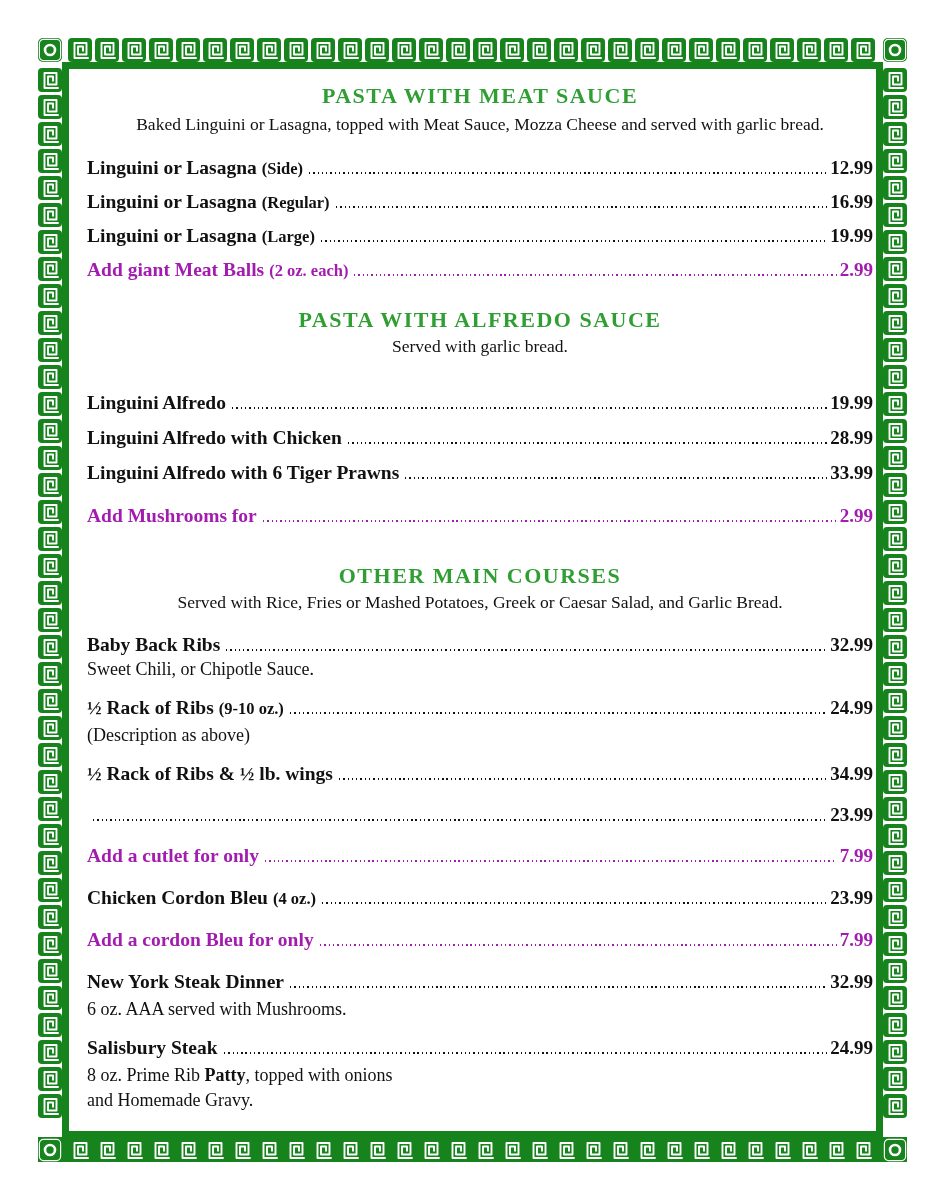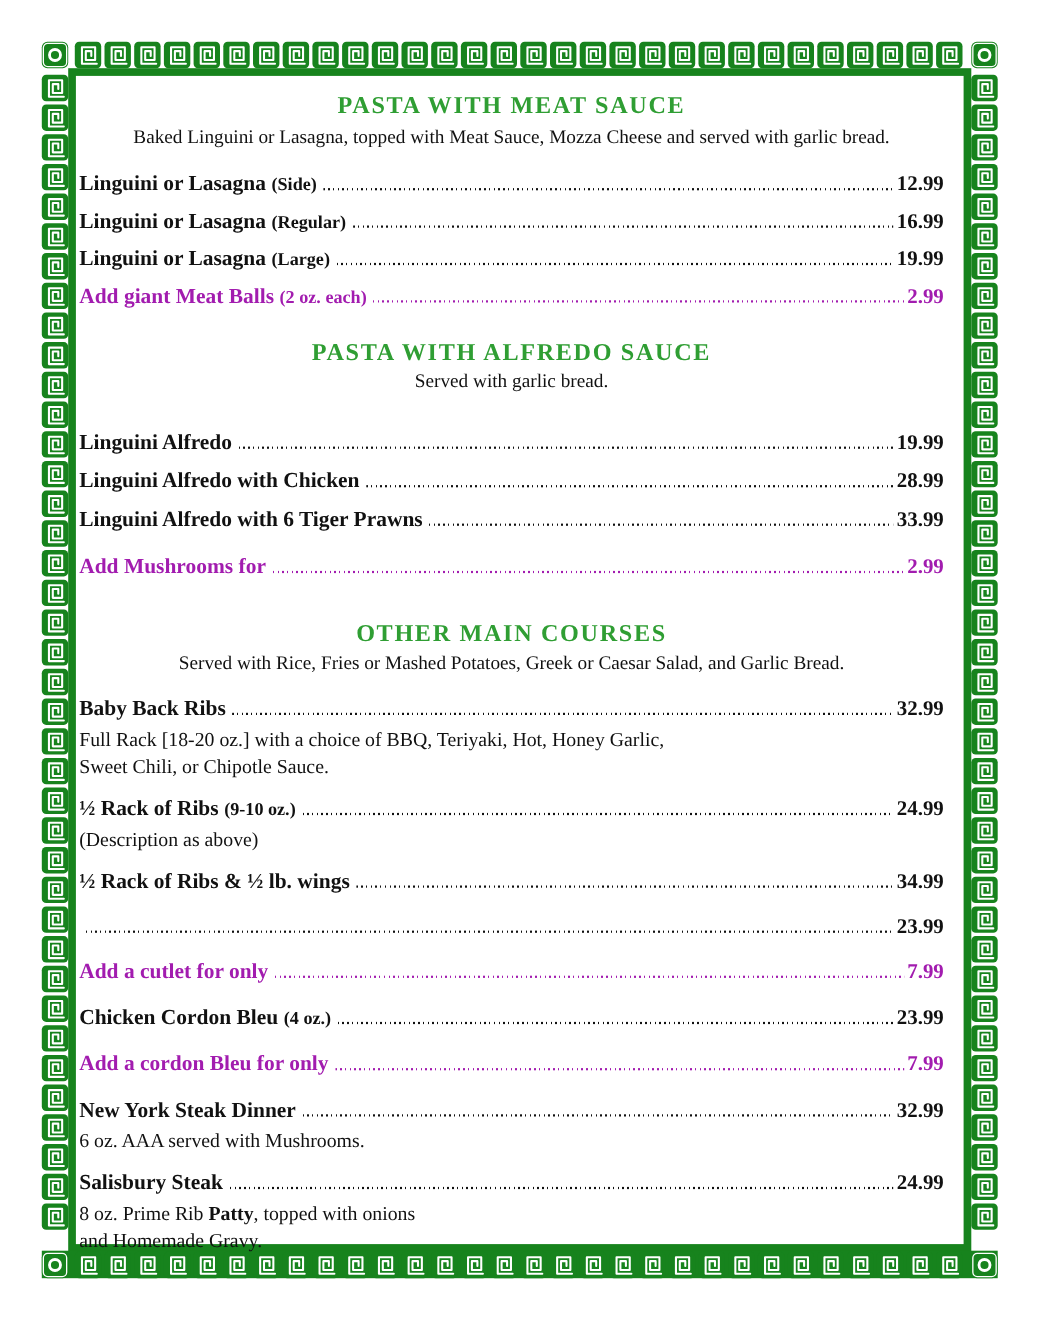--- a/index.html
+++ b/index.html
@@ -2,21 +2,21 @@
 <html><head>
 <meta charset="utf-8">
 <style>
   html,body{margin:0;padding:0;background:#ffffff;}
   .page{
     position:relative;width:945px;height:1200px;background:#ffffff;
     font-family:"Liberation Serif","DejaVu Serif",serif;color:#111111;overflow:hidden;
   }
   svg.frame{position:absolute;left:0;top:0;display:block;}
   .menu{
-    position:absolute;left:61px;top:69px;width:807px;box-sizing:border-box;
+    position:absolute;left:76px;top:69px;width:807px;box-sizing:border-box;
     padding:15px 10px 0 11px;
   }
   .sec-title{
     margin:0;text-align:center;font-size:22px;line-height:24px;font-weight:700;
     color:#2f9e33;letter-spacing:1.5px;
   }
   .sec-sub{margin:0;text-align:center;font-size:17.5px;line-height:22px;}
   .row{display:flex;align-items:baseline;line-height:22px;}
   .nm{white-space:nowrap;}
   .name{font-size:19.5px;font-weight:700;}
@@ -256,21 +256,20 @@
     </div>
 
     <h1 class="sec-title mt36">OTHER MAIN COURSES</h1>
     <p class="sec-sub mt3">Served with Rice, Fries or Mashed Potatoes, Greek or Caesar Salad, and Garlic Bread.</p>
 
     <div class="row mt21">
       <span class="nm"><b class="name">Baby Back Ribs</b><span class="note"></span></span>
       <span class="dots"></span>
       <span class="price">32.99</span>
     </div>
-    <p class="desc">Full Rack [18-20 oz.] with a choice of BBQ, Teriyaki, Hot, Honey Garlic,</p>
     <p class="desc" style="margin-top:0;">Sweet Chili, or Chipotle Sauce.</p>
 
     <div class="row mt15">
       <span class="nm"><b class="name">½ Rack of Ribs</b><span class="note">(9-10 oz.)</span></span>
       <span class="dots"></span>
       <span class="price">24.99</span>
     </div>
     <p class="desc">(Description as above)</p>
 
     <div class="row mt15">

